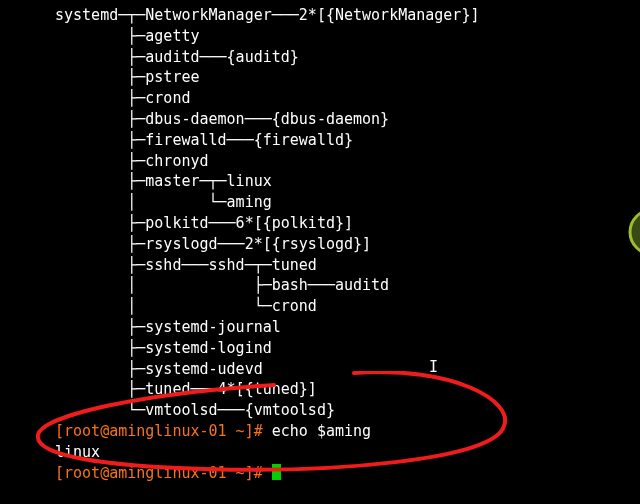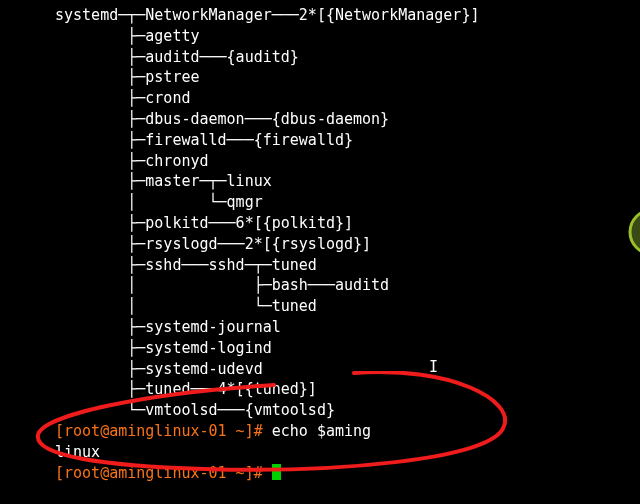--- a/index.html
+++ b/index.html
@@ -54,26 +54,26 @@
 
   <div class="term"><span>systemd─┬─NetworkManager───2*[{NetworkManager}]</span>
 <span>        ├─agetty</span>
 <span>        ├─auditd───{auditd}</span>
 <span>        ├─pstree</span>
 <span>        ├─crond</span>
 <span>        ├─dbus-daemon───{dbus-daemon}</span>
 <span>        ├─firewalld───{firewalld}</span>
 <span>        ├─chronyd</span>
 <span>        ├─master─┬─linux</span>
-<span>        │        └─qmgr</span>
+<span>        │        └─aming</span>
 <span>        ├─polkitd───6*[{polkitd}]</span>
 <span>        ├─rsyslogd───2*[{rsyslogd}]</span>
 <span>        ├─sshd───sshd─┬─tuned</span>
 <span>        │             ├─bash───auditd</span>
-<span>        │             └─tuned</span>
+<span>        │             └─crond</span>
 <span>        ├─systemd-journal</span>
 <span>        ├─systemd-logind</span>
 <span>        ├─systemd-udevd</span>
 <span>        ├─tuned───4*[{tuned}]</span>
 <span>        └─vmtoolsd───{vmtoolsd}</span>
 <span class="prompt">[root@aminglinux-01 ~]# </span><span>echo $aming</span>
 <span>linux</span>
 <span class="prompt">[root@aminglinux-01 ~]# </span><span class="cursor"></span></div>
 
   <div class="ibeam" style="left:429px;top:358px;">I</div>

